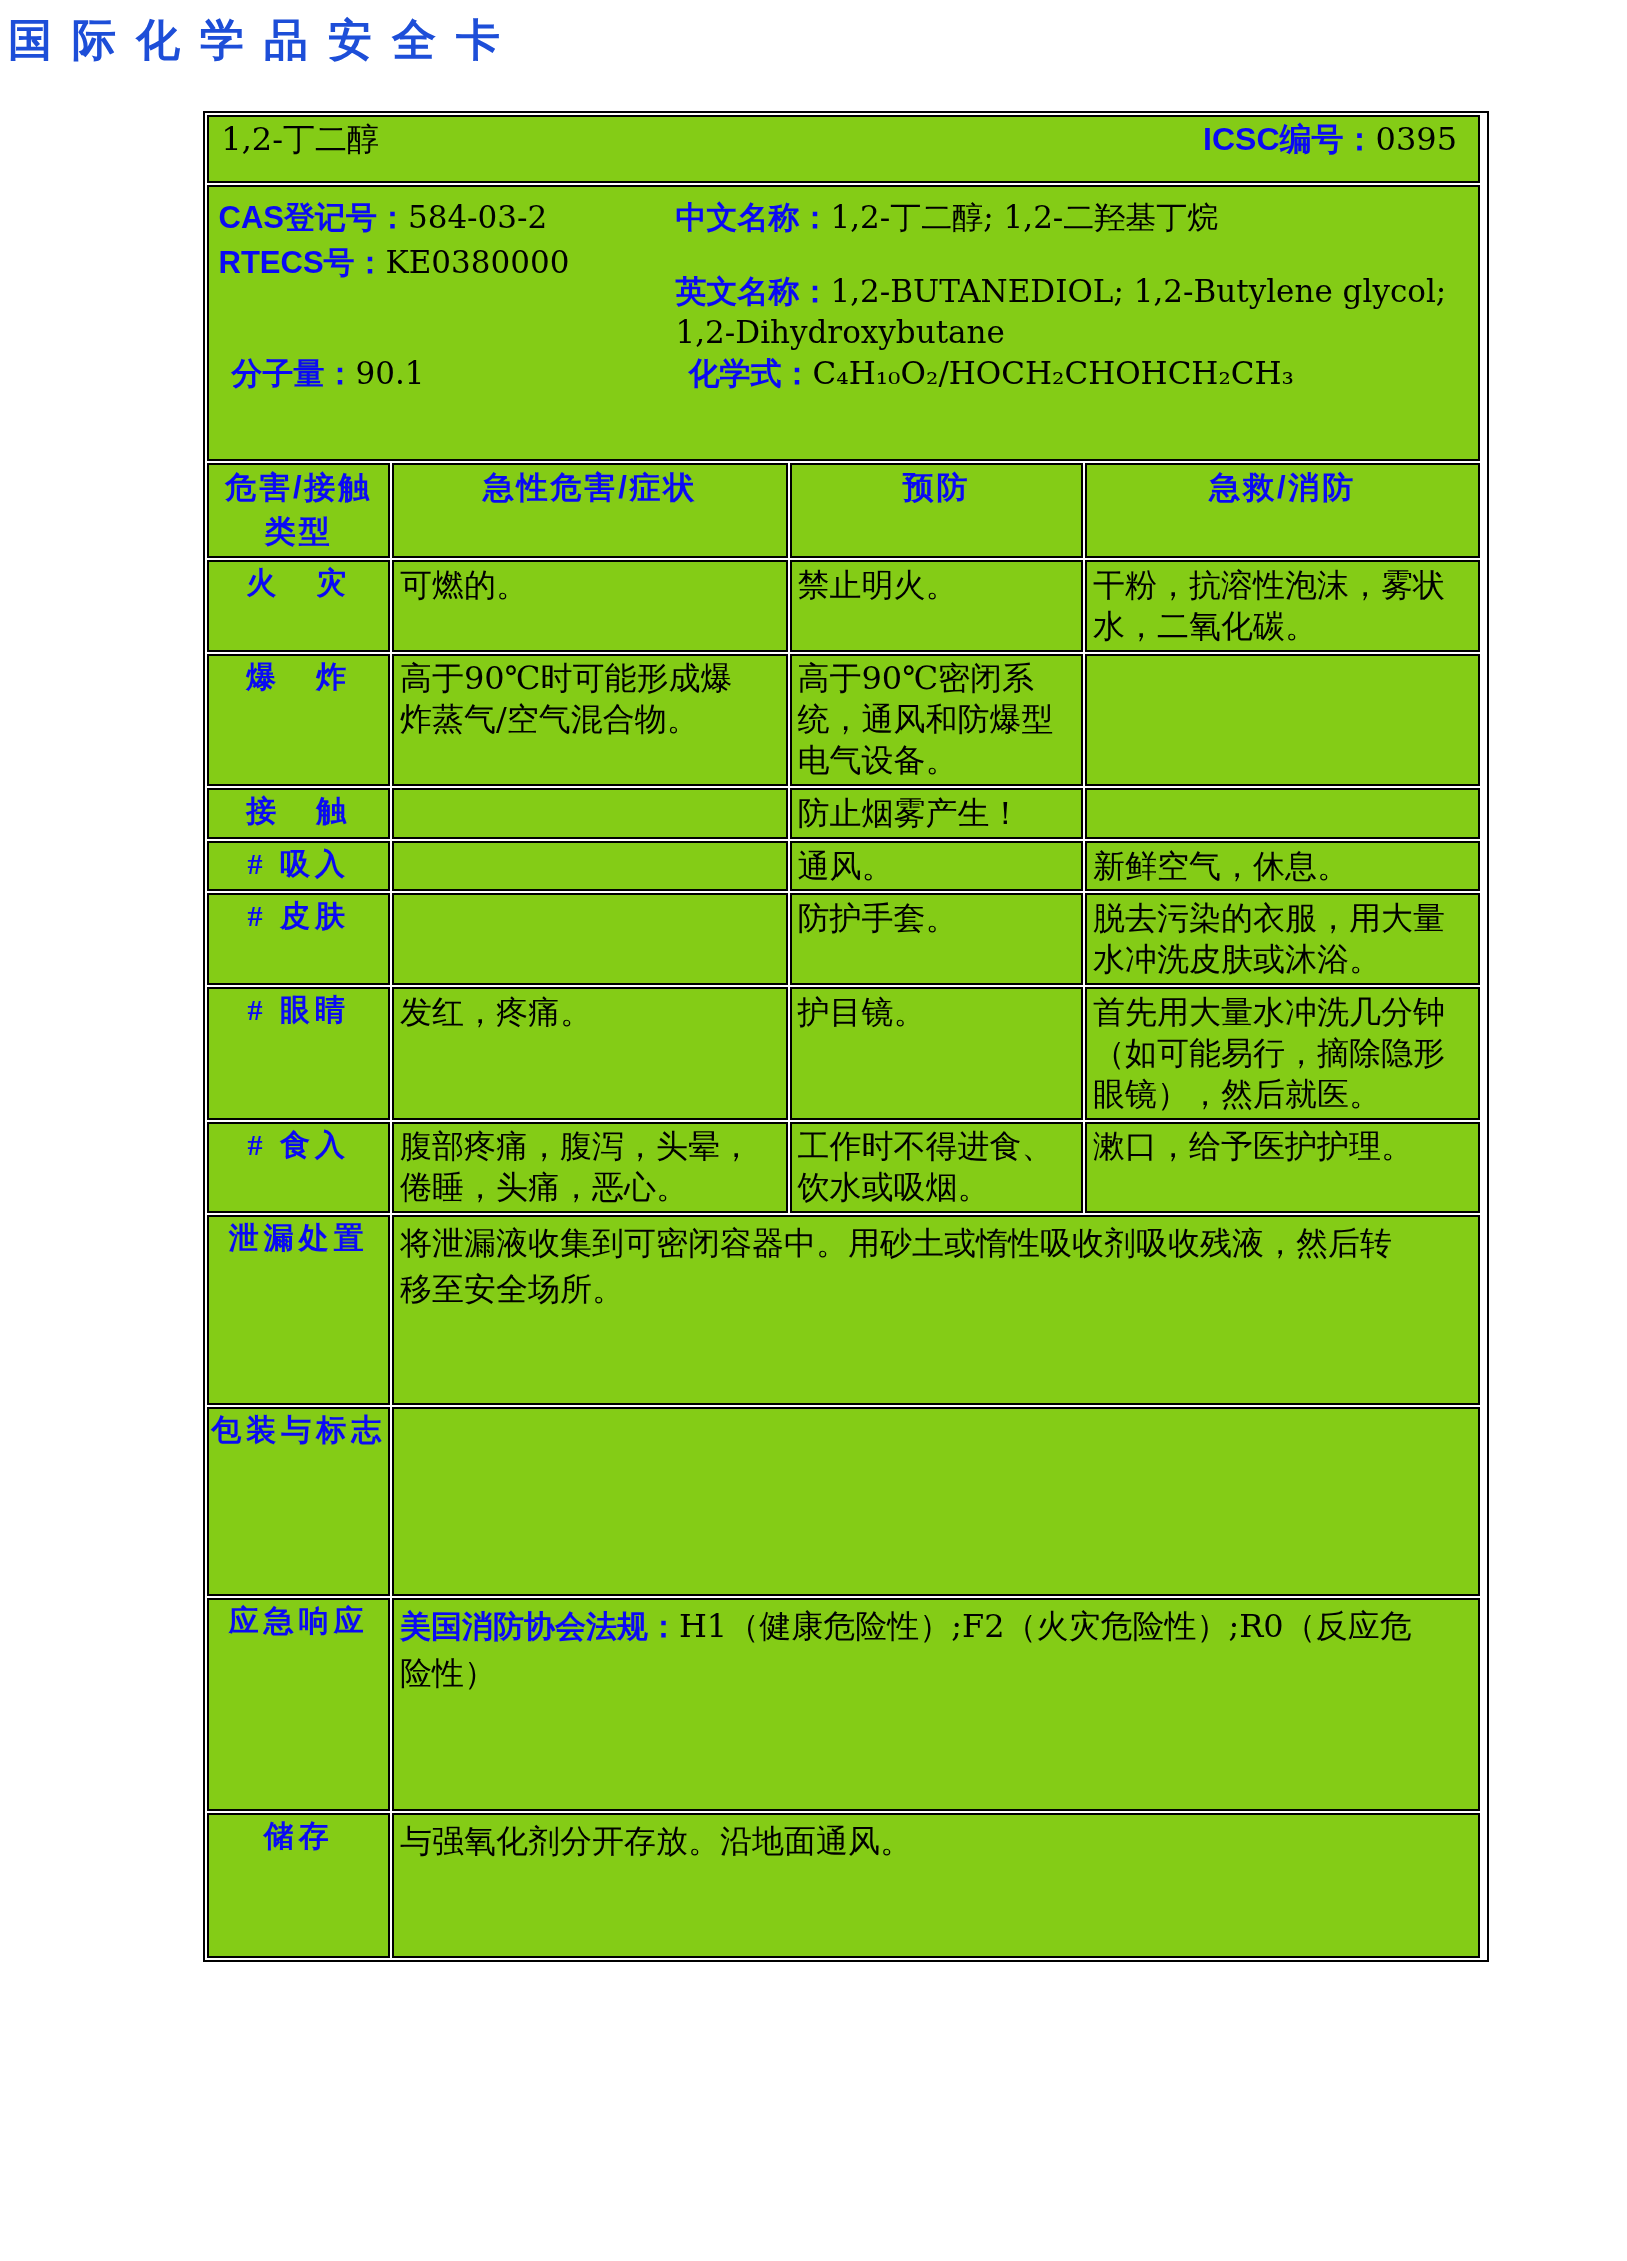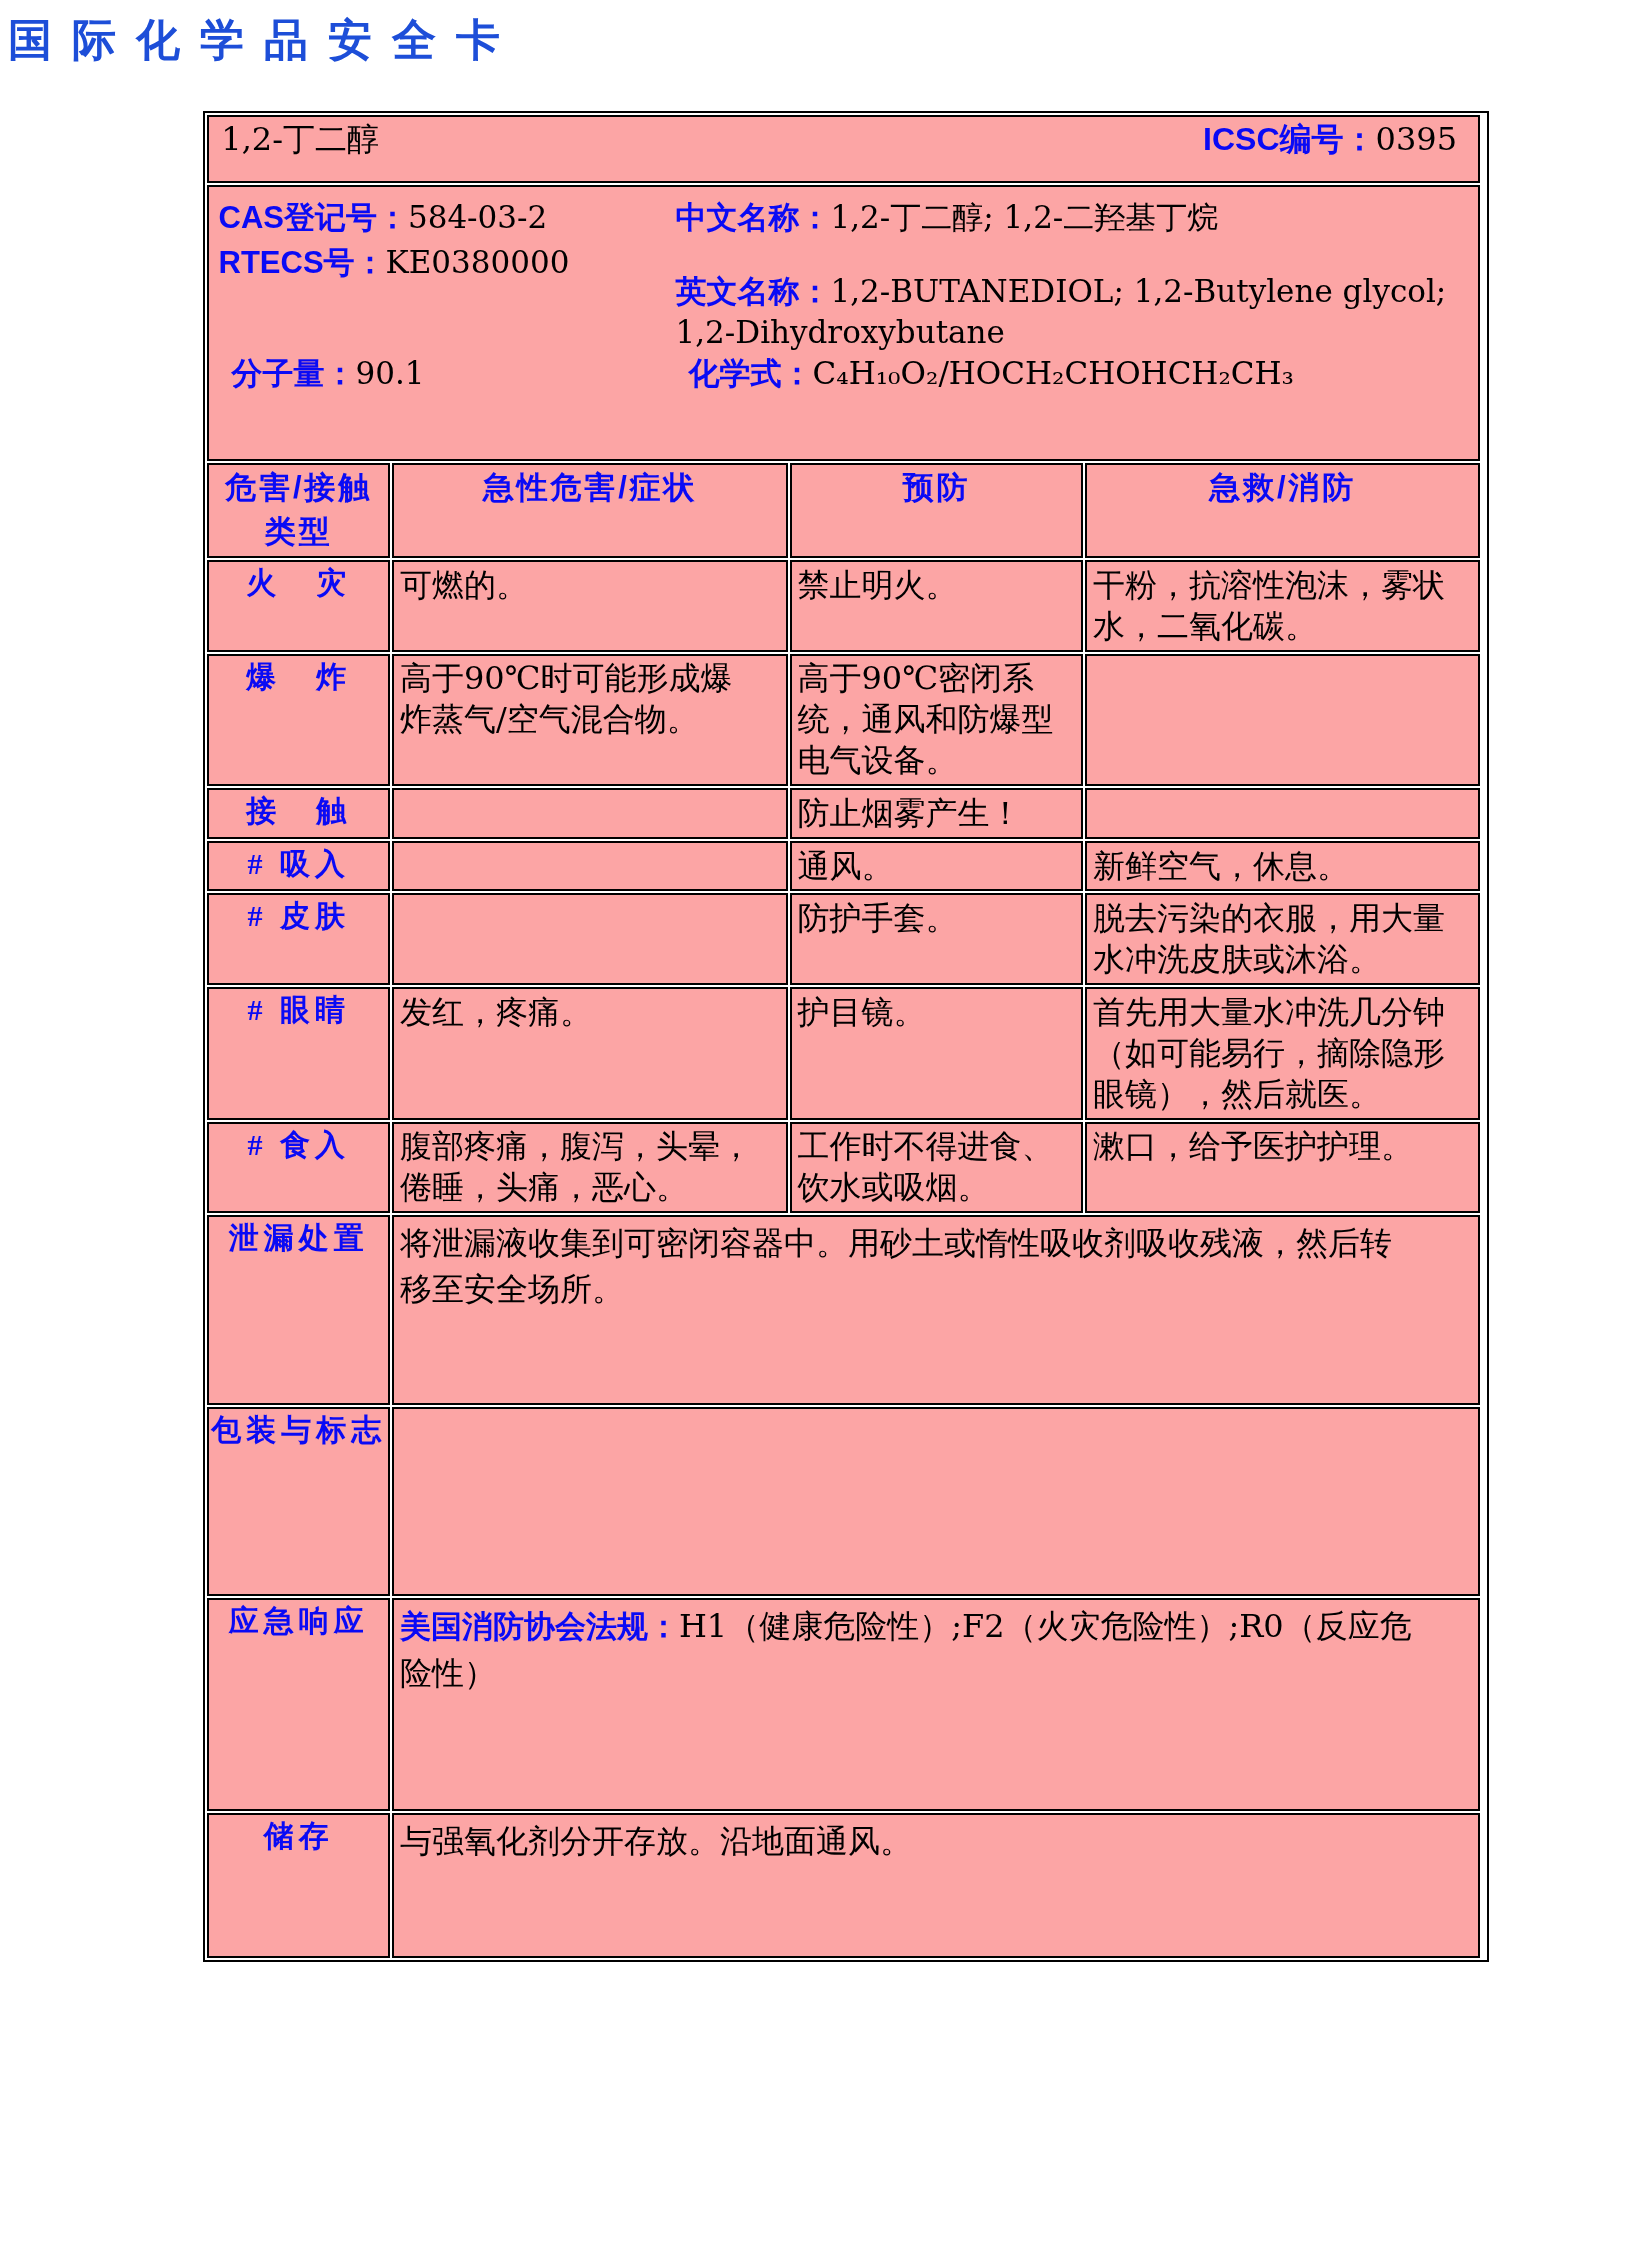--- a/index.html
+++ b/index.html
@@ -3,21 +3,21 @@
 <meta charset="utf-8">
 <style>
   html,body{margin:0;padding:0;background:#ffffff;}
   .page{position:relative;width:1628px;height:2261px;background:#ffffff;overflow:hidden;
         font-family:"DejaVu Serif",serif;color:#000;}
   .doc-title{position:absolute;top:11.3px;left:8px;width:100%;text-align:left;
         color:#1d4ed8;font-weight:bold;font-size:44px;letter-spacing:20px;
         font-family:"DejaVu Serif",serif;}
   .card{position:absolute;left:203px;top:111px;width:1282px;border:2.1px solid #000;background:#fff;}
   table.icsc{border-collapse:separate;border-spacing:2.1px;table-layout:fixed;width:1277px;}
-  table.icsc td{border:2.1px solid #000;background:#fca5a5;box-sizing:border-box;
+  table.icsc td{border:2.1px solid #000;background:#84cc16;box-sizing:border-box;
         overflow:hidden;vertical-align:top;}
   
   .blue{color:#0a0af5;font-family:"Liberation Sans",sans-serif;font-weight:bold;}
   td.label-cell{text-align:center;vertical-align:middle;
         color:#0a0af5;font-family:Liberation Serif, serif;font-weight:bold;
         font-size:30px;letter-spacing:5px;}
   td.head-cell{text-align:center;vertical-align:middle;
         color:#0a0af5;font-family:"Liberation Sans",sans-serif;font-weight:bold;
         font-size:31px;letter-spacing:2.8px;line-height:44px;}
   td.body-cell{font-size:32px;line-height:41px;padding:2.8px 7px 2.8px 5.6px;color:#000;}

